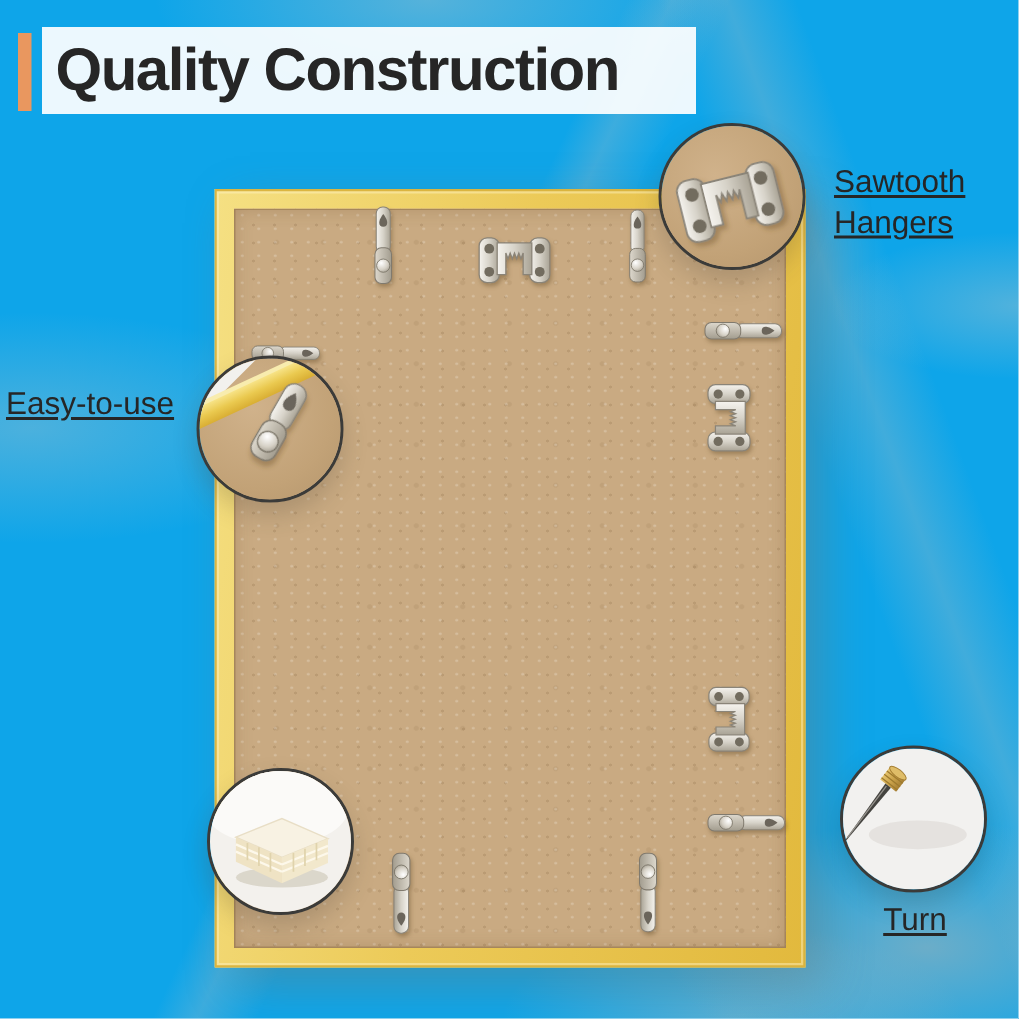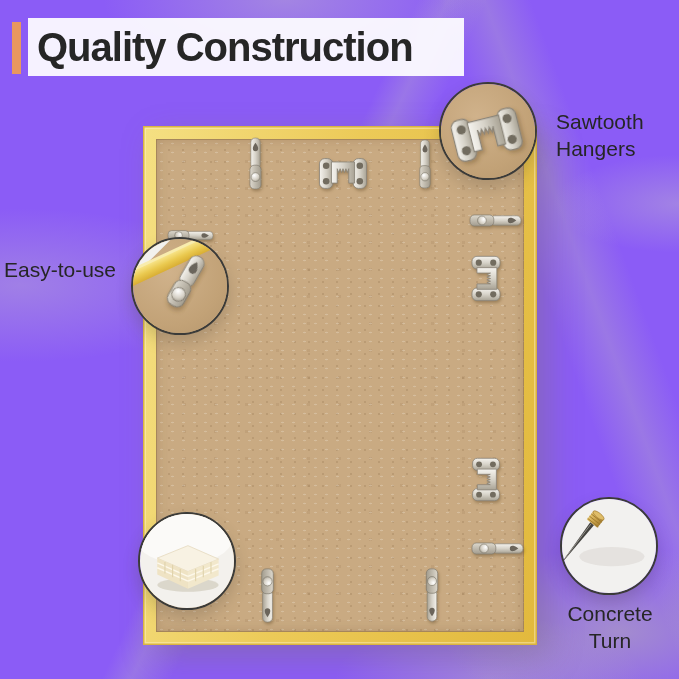--- a/index.html
+++ b/index.html
@@ -1,18 +1,18 @@
 <!DOCTYPE html>
 <html style="--accent-orange: #E9975F; --frame-gold: #E9C54F; --backing-tan: #C9AA82; --text-dark: #262626;"><head>
 <meta charset="utf-8">
 <style>
   html,body{margin:0;padding:0;background:#f6f5f3;}
   .canvas{
     position:relative;width:679px;height:679px;overflow:hidden;
-    background:#8b5cf6;
+    background:#0ea5e9;
     font-family:"Liberation Sans",sans-serif;
   }
   
   .canvas::before{
     content:"";position:absolute;inset:0;z-index:0;pointer-events:none;
     background:
       radial-gradient(ellipse 270px 130px at 91% 93%, rgba(184,180,174,.55), transparent 65%),
       radial-gradient(ellipse 220px 90px at 72% 100%, rgba(196,192,186,.40), transparent 70%),
       radial-gradient(ellipse 300px 110px at 3% 42%, rgba(205,202,197,.32), transparent 70%),
       radial-gradient(ellipse 260px 100px at 42% 0%, rgba(203,200,195,.38), transparent 70%),
@@ -46,21 +46,21 @@
   }
   .hw{position:absolute;filter:drop-shadow(1.5px 2.5px 1.5px rgba(90,65,30,.38));}
   .callout{
     position:absolute;width:98px;height:98px;border-radius:50%;
     border:2px solid #3b3b39;box-sizing:border-box;overflow:hidden;z-index:3;
     box-shadow:0 8px 16px rgba(70,60,45,.22);
   }
   .callout svg{display:block;width:100%;height:100%;}
   .label{
     position:absolute;z-index:3;color:var(--text-dark,#262626);
-    font-size:21px;line-height:27px;font-weight:500;
+    font-size:21px;line-height:27px;font-weight:500;text-decoration:underline;
   }
   .label.right{text-align:right;}
   .label.center{text-align:center;}
   .defs-holder{position:absolute;width:0;height:0;overflow:hidden;}
 </style>
 </head>
 <body>
 
 <div class="canvas">
 
@@ -208,17 +208,16 @@
       <g transform="rotate(38 32 25)">
         <rect x="25" y="15" width="14" height="11" fill="url(#gGoldHead)"></rect>
         <path d="M25 18.5 H39 M25 21.5 H39 M25 24.5 H39" stroke="#9e7b2e" stroke-width="0.9"></path>
         <ellipse cx="32" cy="15" rx="7" ry="2.6" fill="#dfbd68" stroke="#a67f33" stroke-width="0.7"></ellipse>
         <polygon points="29.6,26 34.4,26 32.4,76 31.9,76" fill="#44433f"></polygon>
         <line x1="31.2" y1="27" x2="31.9" y2="72" stroke="#97948e" stroke-width="0.9"></line>
       </g>
     </svg>
   </div>
   <div class="label center" style="left:548px;top:600px;width:124px">
-    <div>Concrete</div>
     <div>Turn</div>
   </div>
 
 </div>
 
 </body></html>

